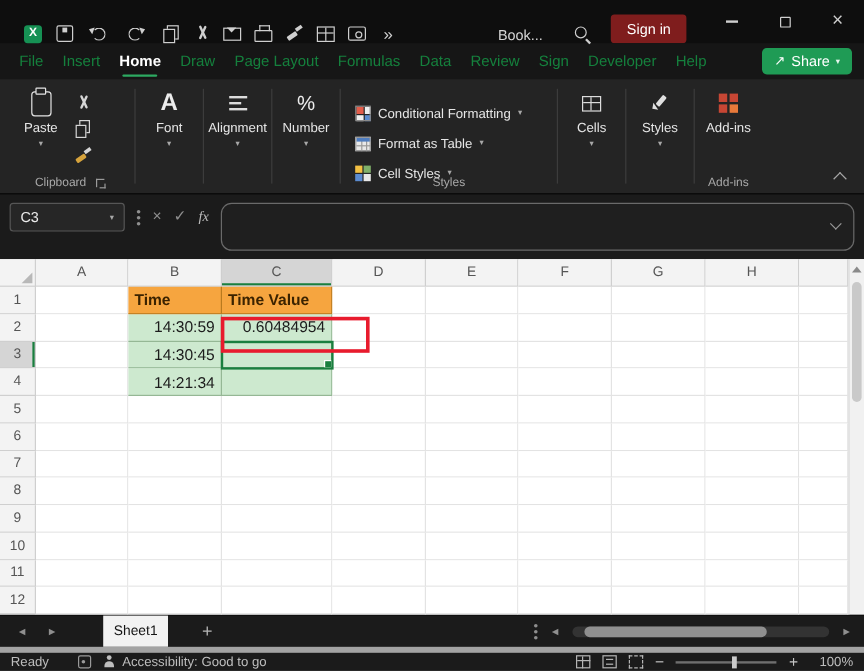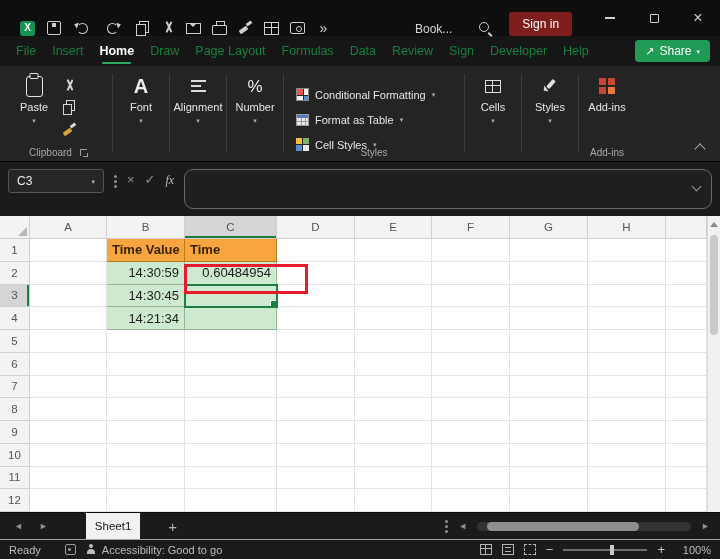--- a/index.html
+++ b/index.html
@@ -131,21 +131,21 @@
 .tabsbar{height:27px;background:#1b1b1b;display:flex;align-items:center;padding-left:14px;flex:none;border-top:1px solid #0a0a0a;}
 .nav-arrow{color:#8f8f8f;font-size:9px;line-height:1;}
 .tabsbar > .nav-arrow{margin-right:16px;}
 .sheet-tab{height:27px;display:flex;align-items:center;background:#f2f2f2;color:#141414;font-size:11.5px;padding:0 9px;margin-left:22px;}
 .add-sheet{color:#b5b5b5;font-size:15px;margin-left:28px;line-height:1;}
 .hscroll-cluster{margin-left:auto;display:flex;align-items:center;gap:10px;padding-right:10px;}
 .hscroll{width:214px;height:9px;background:#333;border-radius:5px;position:relative;}
 .hs-thumb{position:absolute;left:10px;top:0;width:152px;height:9px;background:#8f8f8f;border-radius:5px;}
 
 
-.statusbar{height:20px;background:#1b1b1b;border-top:1px solid #a3a3a3;display:flex;align-items:center;font-size:11px;color:#bdbdbd;padding:0 9px;flex:none;}
+.statusbar{height:20px;background:#1b1b1b;border-top:5px solid #a3a3a3;display:flex;align-items:center;font-size:11px;color:#bdbdbd;padding:0 9px;flex:none;}
 .st-ready{margin-right:24px;}
 .ic-macro{width:11px;height:11px;border:1.2px solid #9a9a9a;border-radius:2px;margin-right:10px;position:relative;flex:none;}
 .ic-macro::after{content:"";position:absolute;left:2.5px;top:2.5px;width:3px;height:3px;background:#9a9a9a;border-radius:50%;}
 .ic-person{position:relative;width:10px;height:12px;margin-right:6px;flex:none;}
 .ic-person::before{content:"";position:absolute;left:3px;top:0;width:4px;height:4px;border-radius:50%;background:#bdbdbd;}
 .ic-person::after{content:"";position:absolute;left:1px;top:5px;width:8px;height:5px;border-radius:4px 4px 0 0;background:#bdbdbd;}
 .st-right{margin-left:auto;display:flex;align-items:center;gap:10px;}
 .vw{flex:none;display:block;}
 .ic-normal{width:12px;height:11px;border:1.2px solid #b5b5b5;background:linear-gradient(#b5b5b5,#b5b5b5) 0 3px/12px 1px no-repeat,linear-gradient(#b5b5b5,#b5b5b5) 4px 0/1px 11px no-repeat;}
 .ic-pagelayout{width:12px;height:11px;border:1.2px solid #b5b5b5;background:linear-gradient(#b5b5b5,#b5b5b5) 2px 2px/6px 1px no-repeat,linear-gradient(#b5b5b5,#b5b5b5) 2px 6px/6px 1px no-repeat;}
@@ -345,22 +345,22 @@
         <div class="gh">B</div>
         <div class="gh sel-col">C</div>
         <div class="gh">D</div>
         <div class="gh">E</div>
         <div class="gh">F</div>
         <div class="gh">G</div>
         <div class="gh">H</div>
         <div class="gh"></div>
         <div class="gh">1</div>
         <div class="cell"></div>
+        <div class="cell orange">Time</div>
         <div class="cell orange">Time Value</div>
-        <div class="cell orange">Time</div>
         <div class="cell"></div>
         <div class="cell"></div>
         <div class="cell"></div>
         <div class="cell"></div>
         <div class="cell"></div>
         <div class="cell"></div>
         <div class="gh">2</div>
         <div class="cell"></div>
         <div class="cell green num">14:30:59</div>
         <div class="cell green num">0.60484954</div>

